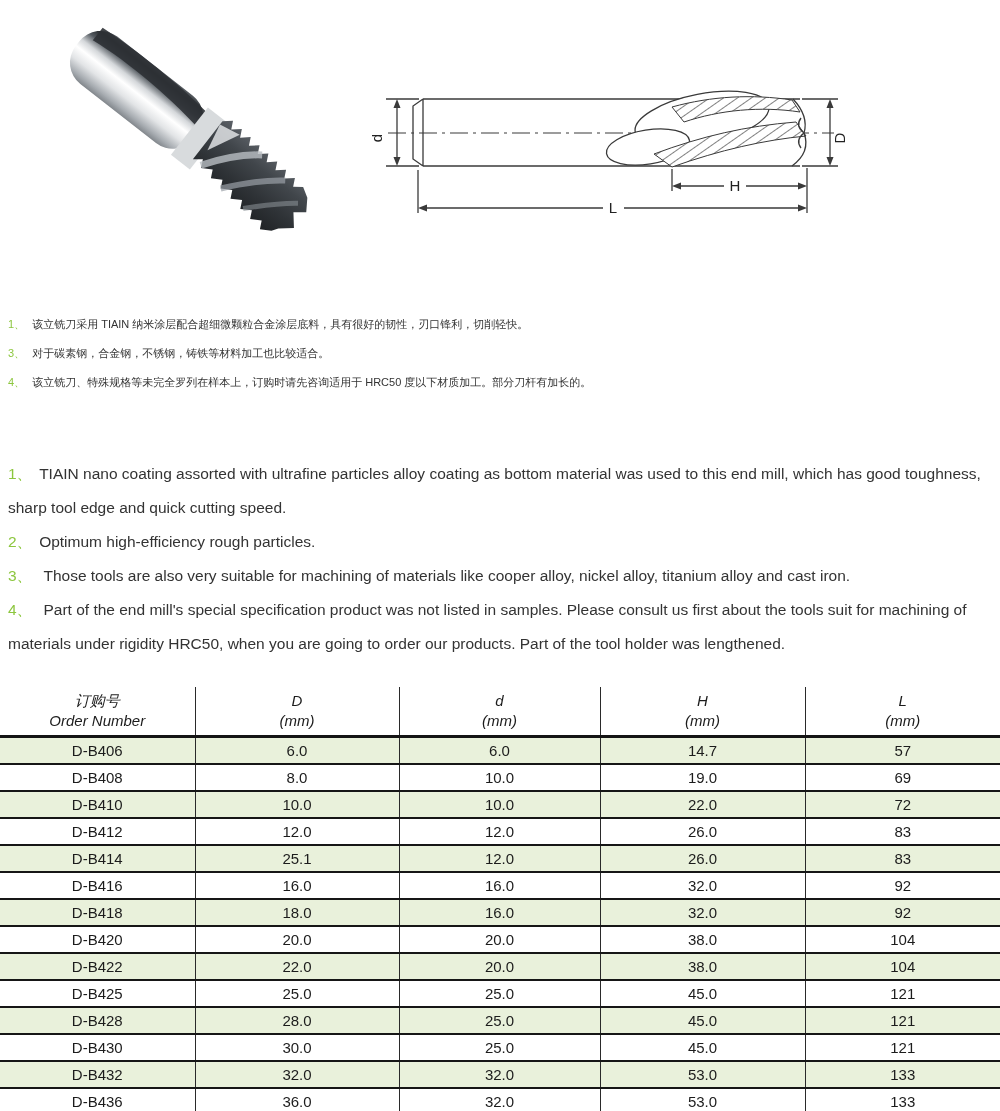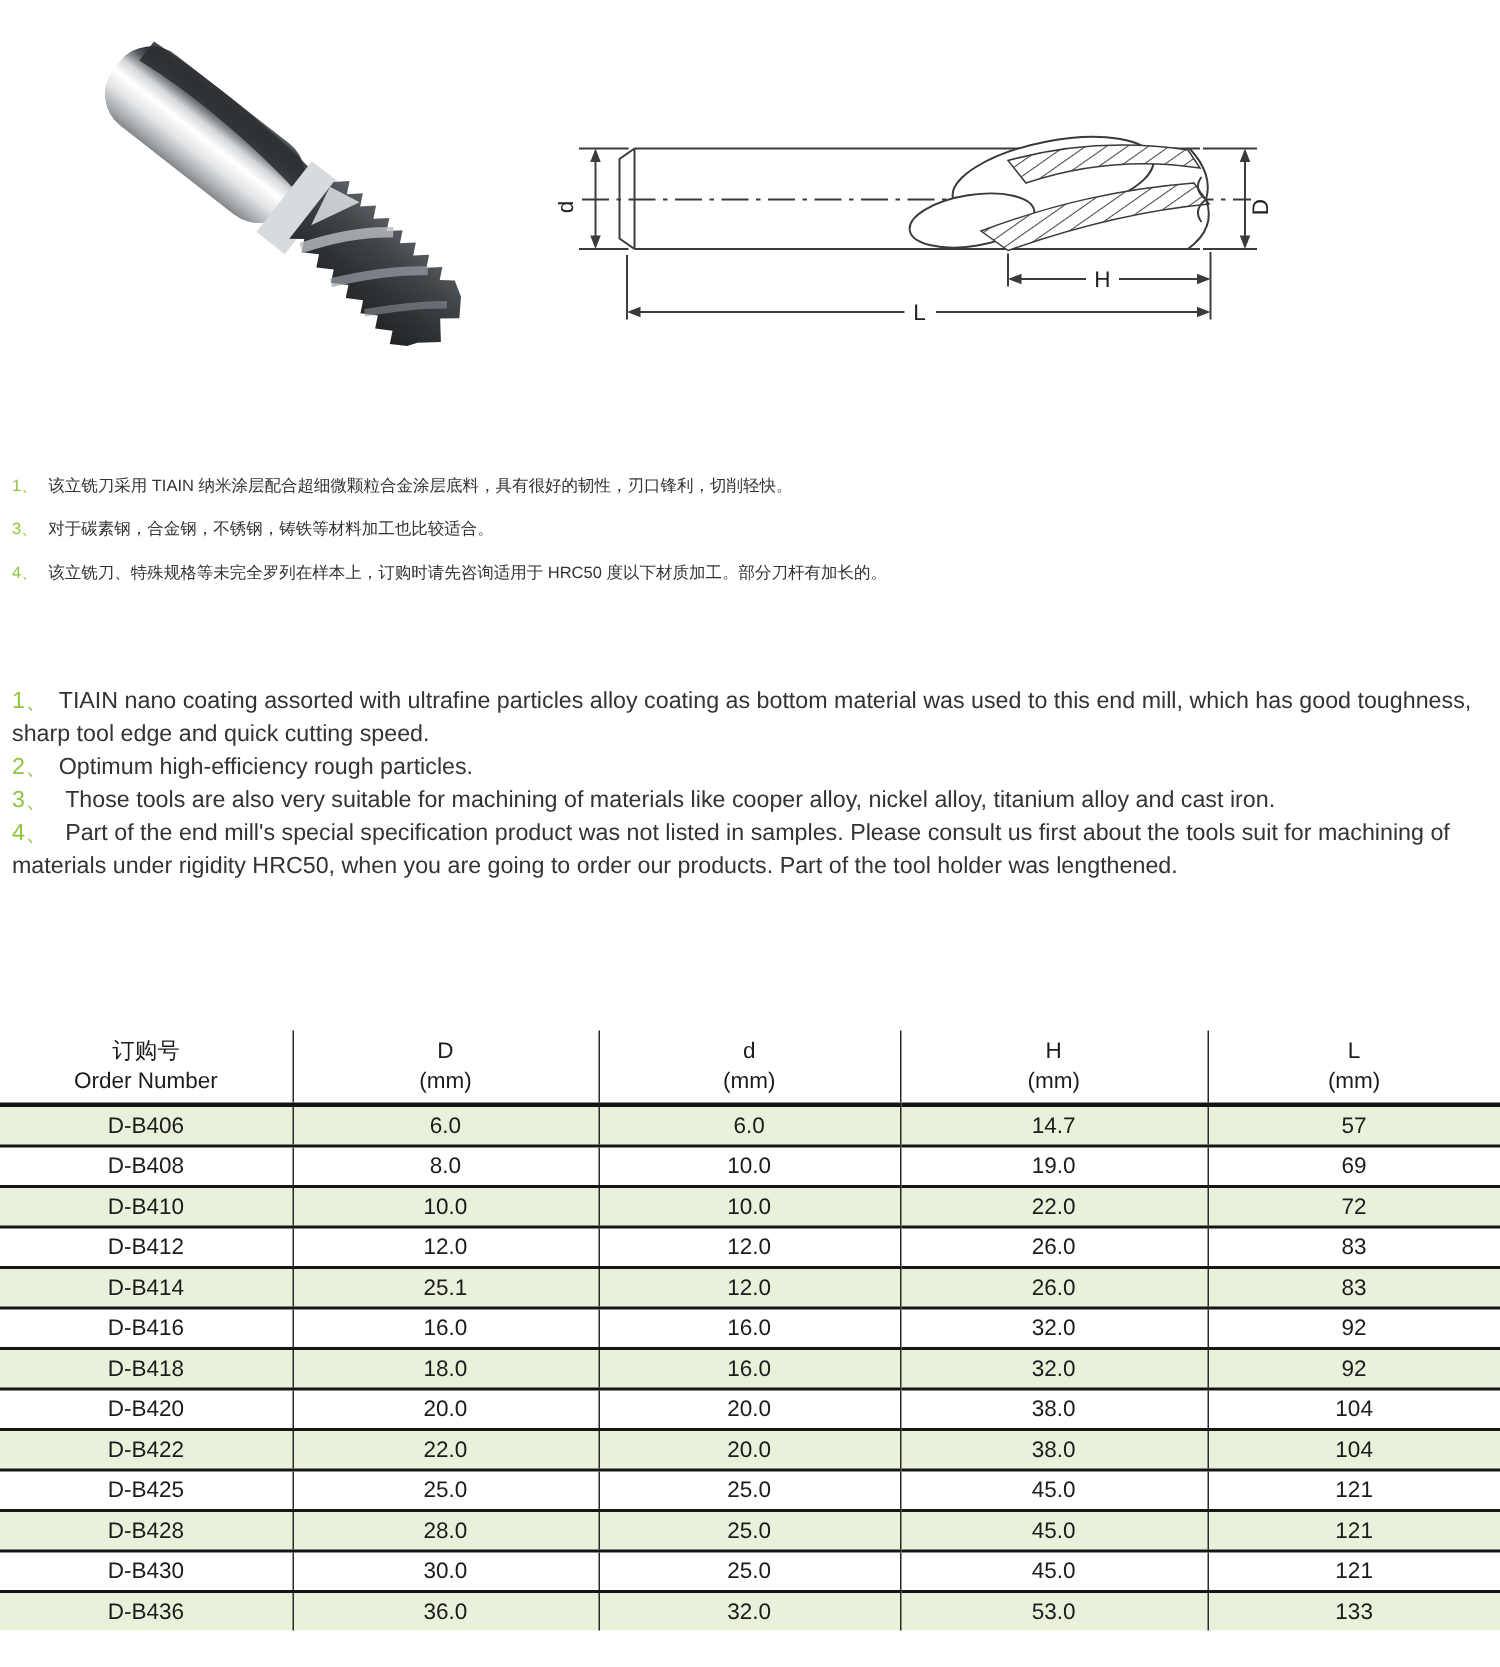--- a/index.html
+++ b/index.html
@@ -12,34 +12,34 @@
 
   
   .photo{position:absolute;left:18px;top:4px;width:318px;height:238px;}
   .diagram{position:absolute;left:372px;top:70px;width:478px;height:158px;}
 
   
   .notes{position:absolute;left:8px;}
   .notes-cn{top:316px;width:988px;font-size:11px;}
   .notes-cn .note{margin:0 0 12px 0;line-height:17px;}
   .notes-en{top:457px;width:992px;font-size:15.5px;}
-  .notes-en .note{margin:0;line-height:22px;}
+  .notes-en .note{margin:0;line-height:34px;}
   .note .num{color:var(--accent,#8cc63e);margin-right:7px;}
 
   
   .spec{
     position:absolute;left:0;top:687px;width:1000px;
     border-collapse:collapse;table-layout:fixed;
     font-size:15px;color:#1c1c1c;
   }
   .spec th{
     font-weight:normal;height:48px;vertical-align:middle;text-align:center;
     border-bottom:3px solid #141414;padding:0;
   }
-  .spec th .h1,.spec th .h2{line-height:20px;}
+  .spec th .h1,.spec th .h2{line-height:20px;font-style:italic;}
   .spec td{
     height:25px;text-align:center;vertical-align:middle;
     border-top:2px solid #161616;padding:0;
   }
   .spec th + th, .spec td + td{border-left:1px solid #2a2a2a;}
   .spec tbody tr:nth-child(odd){background:var(--row-green,#e9f1db);}
 </style>
 </head>
 <body style="--accent: #8cc63e; --row-green: #e9f1db;">
 
@@ -260,20 +260,27 @@
           <td>121</td>
         </tr>
         <tr>
           <td>D-B430</td>
           <td>30.0</td>
           <td>25.0</td>
           <td>45.0</td>
           <td>121</td>
         </tr>
         <tr>
+          <td>D-B432</td>
+          <td>32.0</td>
+          <td>32.0</td>
+          <td>53.0</td>
+          <td>133</td>
+        </tr>
+        <tr>
           <td>D-B436</td>
           <td>36.0</td>
           <td>32.0</td>
           <td>53.0</td>
           <td>133</td>
         </tr>
       </tbody>
   </table>
 
 </div>

